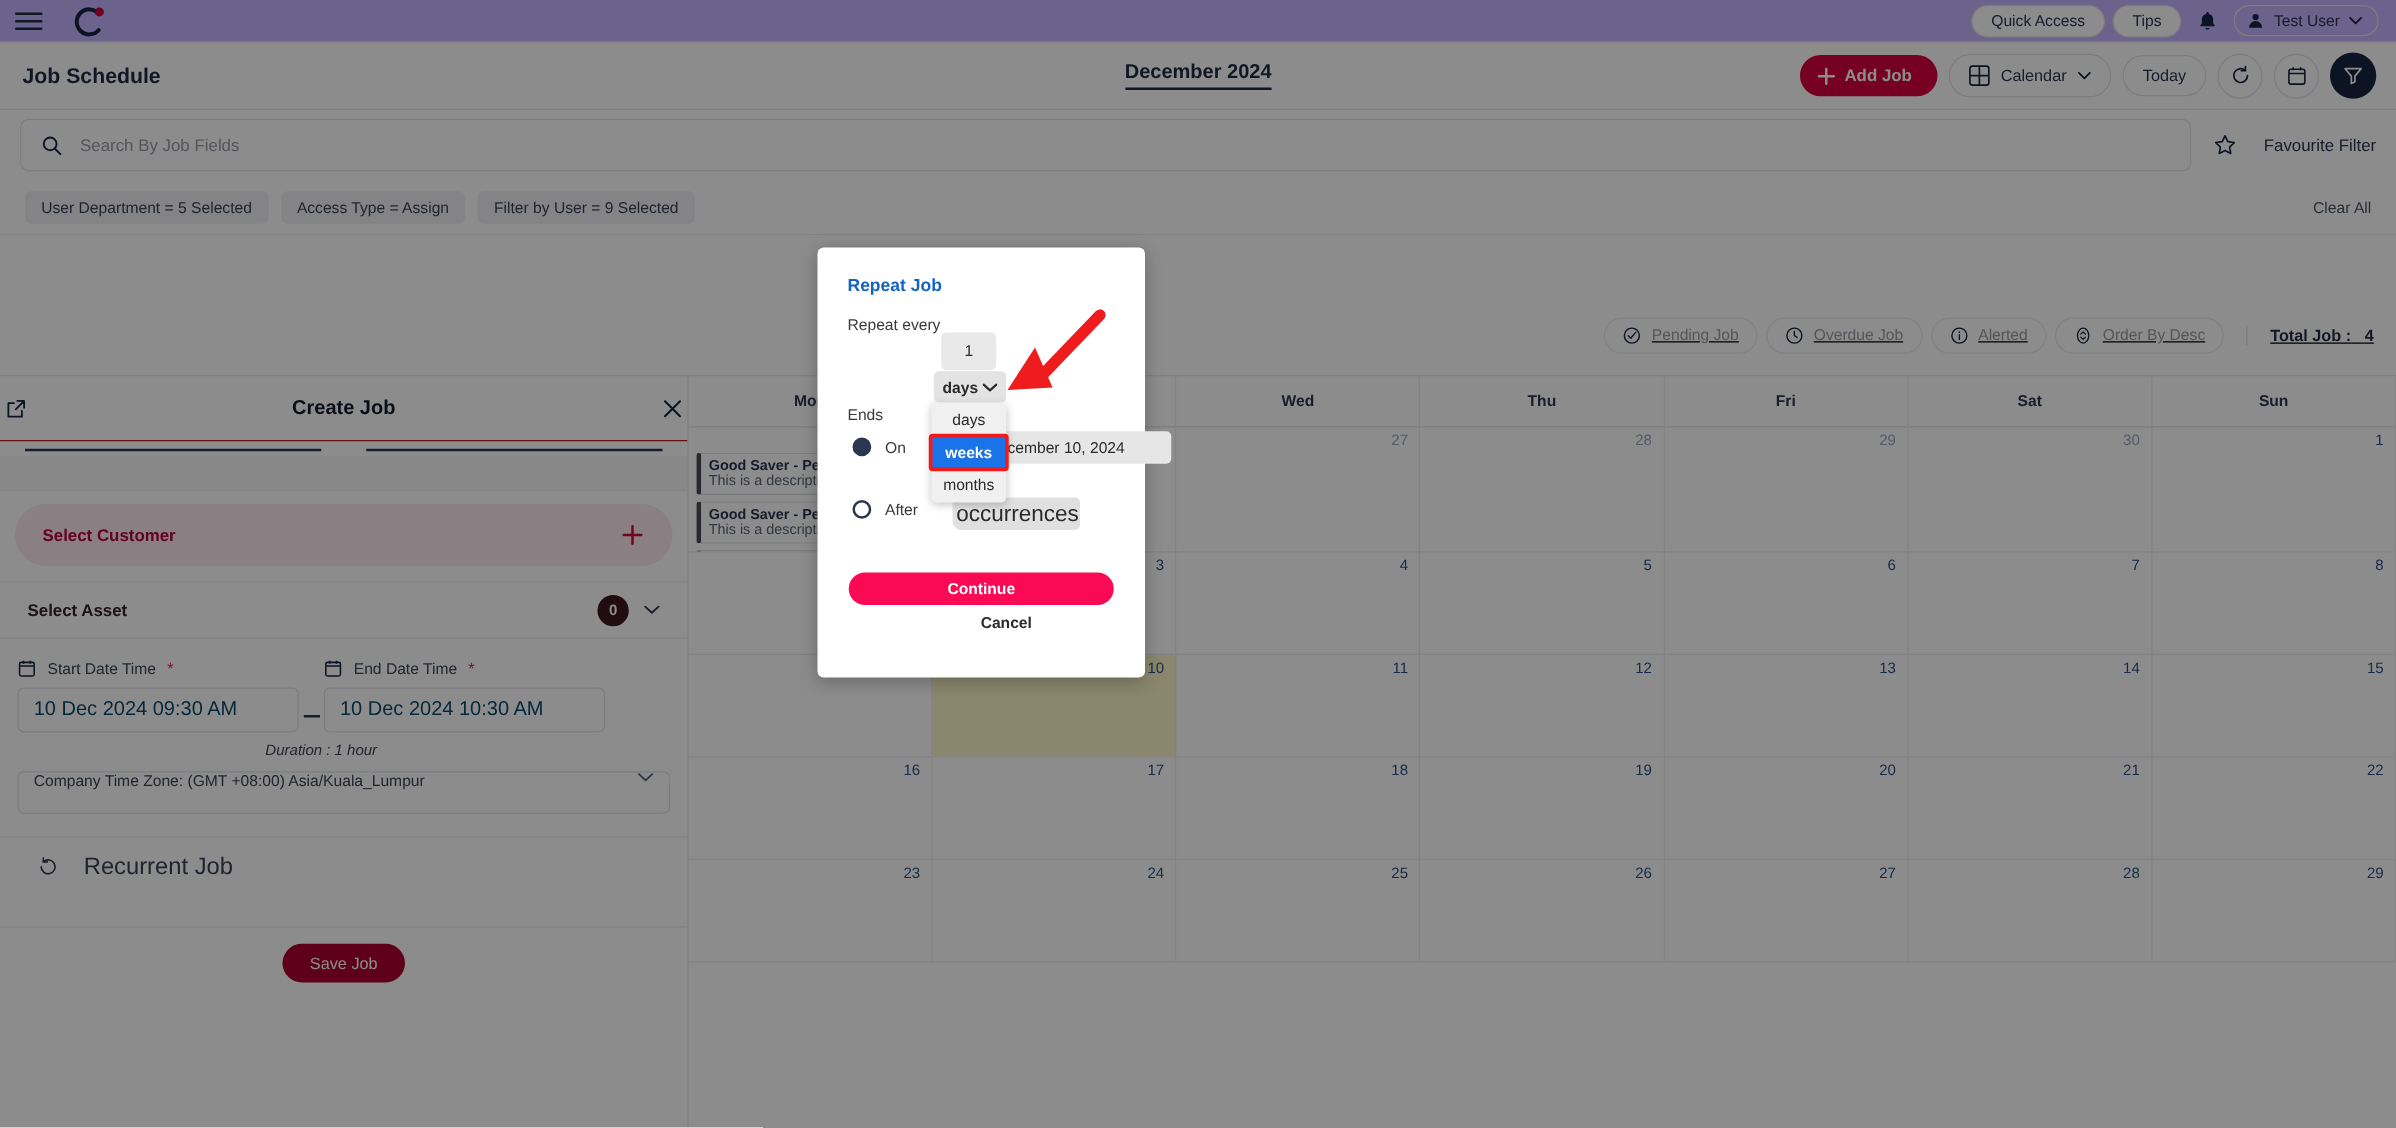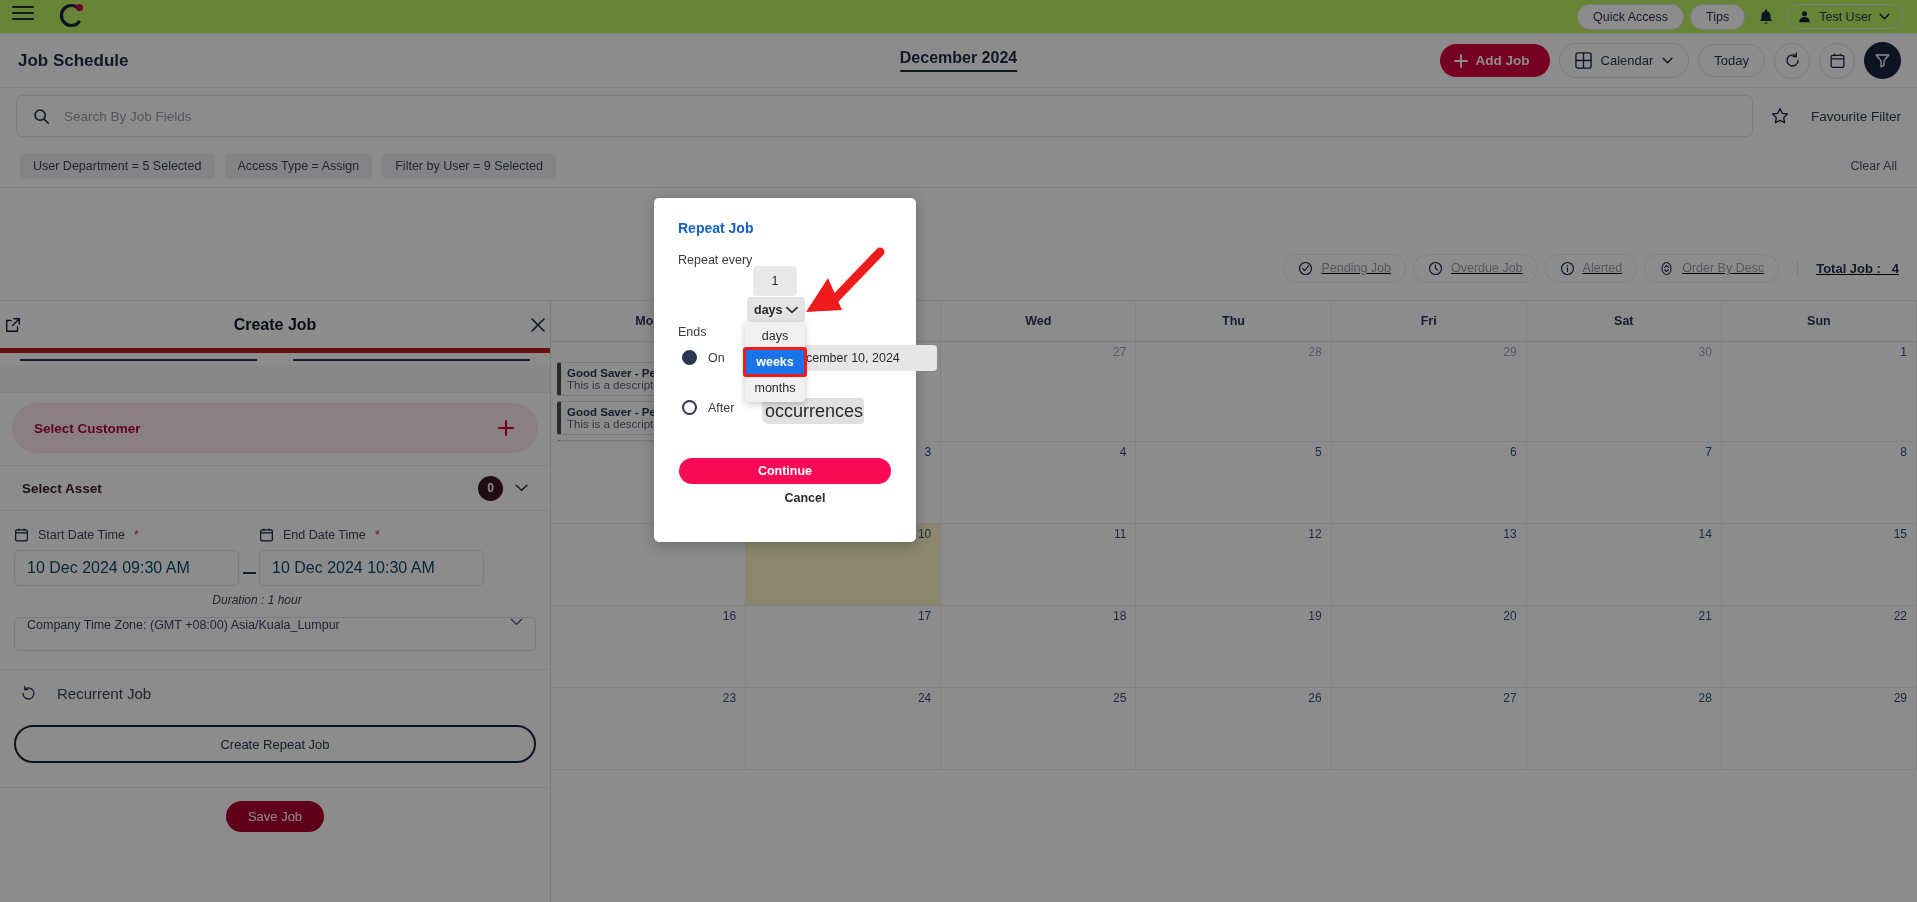--- a/index.html
+++ b/index.html
@@ -16,22 +16,22 @@
   }
   
   #scrim {
     position: absolute; inset: 0;
     background: rgba(0,0,0,0.45);
     z-index: 50;
   }
   
   .topnav {
     position: absolute; top: 0; left: 0; width: 1917px; height: 34px;
-    background: #bef264;
-    display: flex; 
+    background: #c4b5fd;
+    display: flex; align-items: center;
     border-bottom: 1px solid #e6e6e9;
   }
   .hamburger { margin-left: 12px; width: 26px; height: 26px; display:flex; flex-direction:column; justify-content:center; gap:4px; cursor:pointer;}
   .hamburger i { display:block; height:2px; background:#1f2a44; border-radius:2px; }
   .hamburger i:nth-child(1){ width:22px;}
   .hamburger i:nth-child(2){ width:22px;}
   .hamburger i:nth-child(3){ width:22px;}
   .brandlogo { margin-left: 18px; width: 30px; height: 30px; position: relative; }
   .nav-right { margin-left: auto; display:flex; align-items:center; gap: 6px; padding-right: 14px;}
   .pillbtn {
@@ -126,21 +126,21 @@
     font-size:13px; font-weight:700; color:#1f2a44; white-space:nowrap;
   }
   
   .leftpanel {
     position:absolute; top:300px; left:0; width:551px; height:602px;
     background:#fff; border-right:1px solid #e4e4e9; border-top:1px solid #e9e9ee;
     overflow:hidden;
   }
   .cj-head {
     height:52px; display:flex; align-items:center; padding: 0 4px;
-    border-bottom:5px solid #b91c1c; position:relative;
+    border-bottom:1px solid #b91c1c; position:relative;
   }
   .cj-title {
     position:absolute; left:50%; transform:translateX(-50%);
     font-size:16px; font-weight:700; color:#11182b;
   }
   .cj-tabs { height: 12px; display:flex; padding: 0 20px; gap: 0; }
   .cj-tabline { height: 2px; background:#2b3650; flex:1; margin-top: 6px; }
   .cj-tabline.second { margin-left: 36px; }
   .cj-gap { height: 28px; background:#f7f7f9; border-bottom:1px solid #ededf1;}
   .sel-customer {
@@ -174,22 +174,22 @@
   .dash i { display:block; width:13px; height:2px; background:#2b3650;}
   .duration { text-align: center; font-size:12px; font-style: italic; color:#3a4358; margin-top:7px; padding-right: 36px;}
   .tzselect {
     margin: 10px 14px 0 14px; height:34px; border:1px solid #e4e4e9; border-radius:5px;
     display:flex; padding: 0 12px; font-size:12.5px; color:#3a4358;
     cursor:pointer;
   }
   .tzselect .chev { margin-left:auto; }
   .recur {
     margin-top: 18px; border-top:1px solid #ededf1;
-    height: 48px; display:flex; align-items:center; padding: 0 20px; gap: 20px;
-    font-size:15px; color:#3a4358;text-align:center;
+    height: 48px; display:flex; align-items:center; padding: 0 30px; gap: 20px;
+    font-size:19px; color:#3a4358;text-align:center;
   }
   .createrepeat {
     margin: 8px 14px 0 14px; height: 38px; border: 2px solid #16233f;
     border-radius: 20px; display:flex; align-items:center; justify-content:center;
     font-size:13px; color:#2b3650; cursor:pointer;
   }
   .savewrap {
     margin-top: 24px; border-top:1px solid #ededf1; height: 58px;
     display:flex; align-items:center; justify-content:center;
   }
@@ -555,21 +555,20 @@
     <div class="recur">
       <span>
         <svg width="17" height="17" viewBox="0 0 20 20" fill="none" stroke="#2b3650" stroke-width="1.5" stroke-linecap="round">
           <path d="M3.5 10a6.5 6.5 0 1 0 2.3-5"></path>
             <path d="M5.5 1.5v3.8h3.8"></path>
         </svg>
       </span>
       <span>Recurrent Job</span>
     </div>
 
-    <div class="createrepeat">Create Repeat Job</div>
 
     <div class="savewrap">
       <button class="savejob">Save Job</button>
     </div>
   </div>
 
   <div class="calendar">
     <div class="cal-head">
       <div>Mon</div>
       <div>Tue</div>

